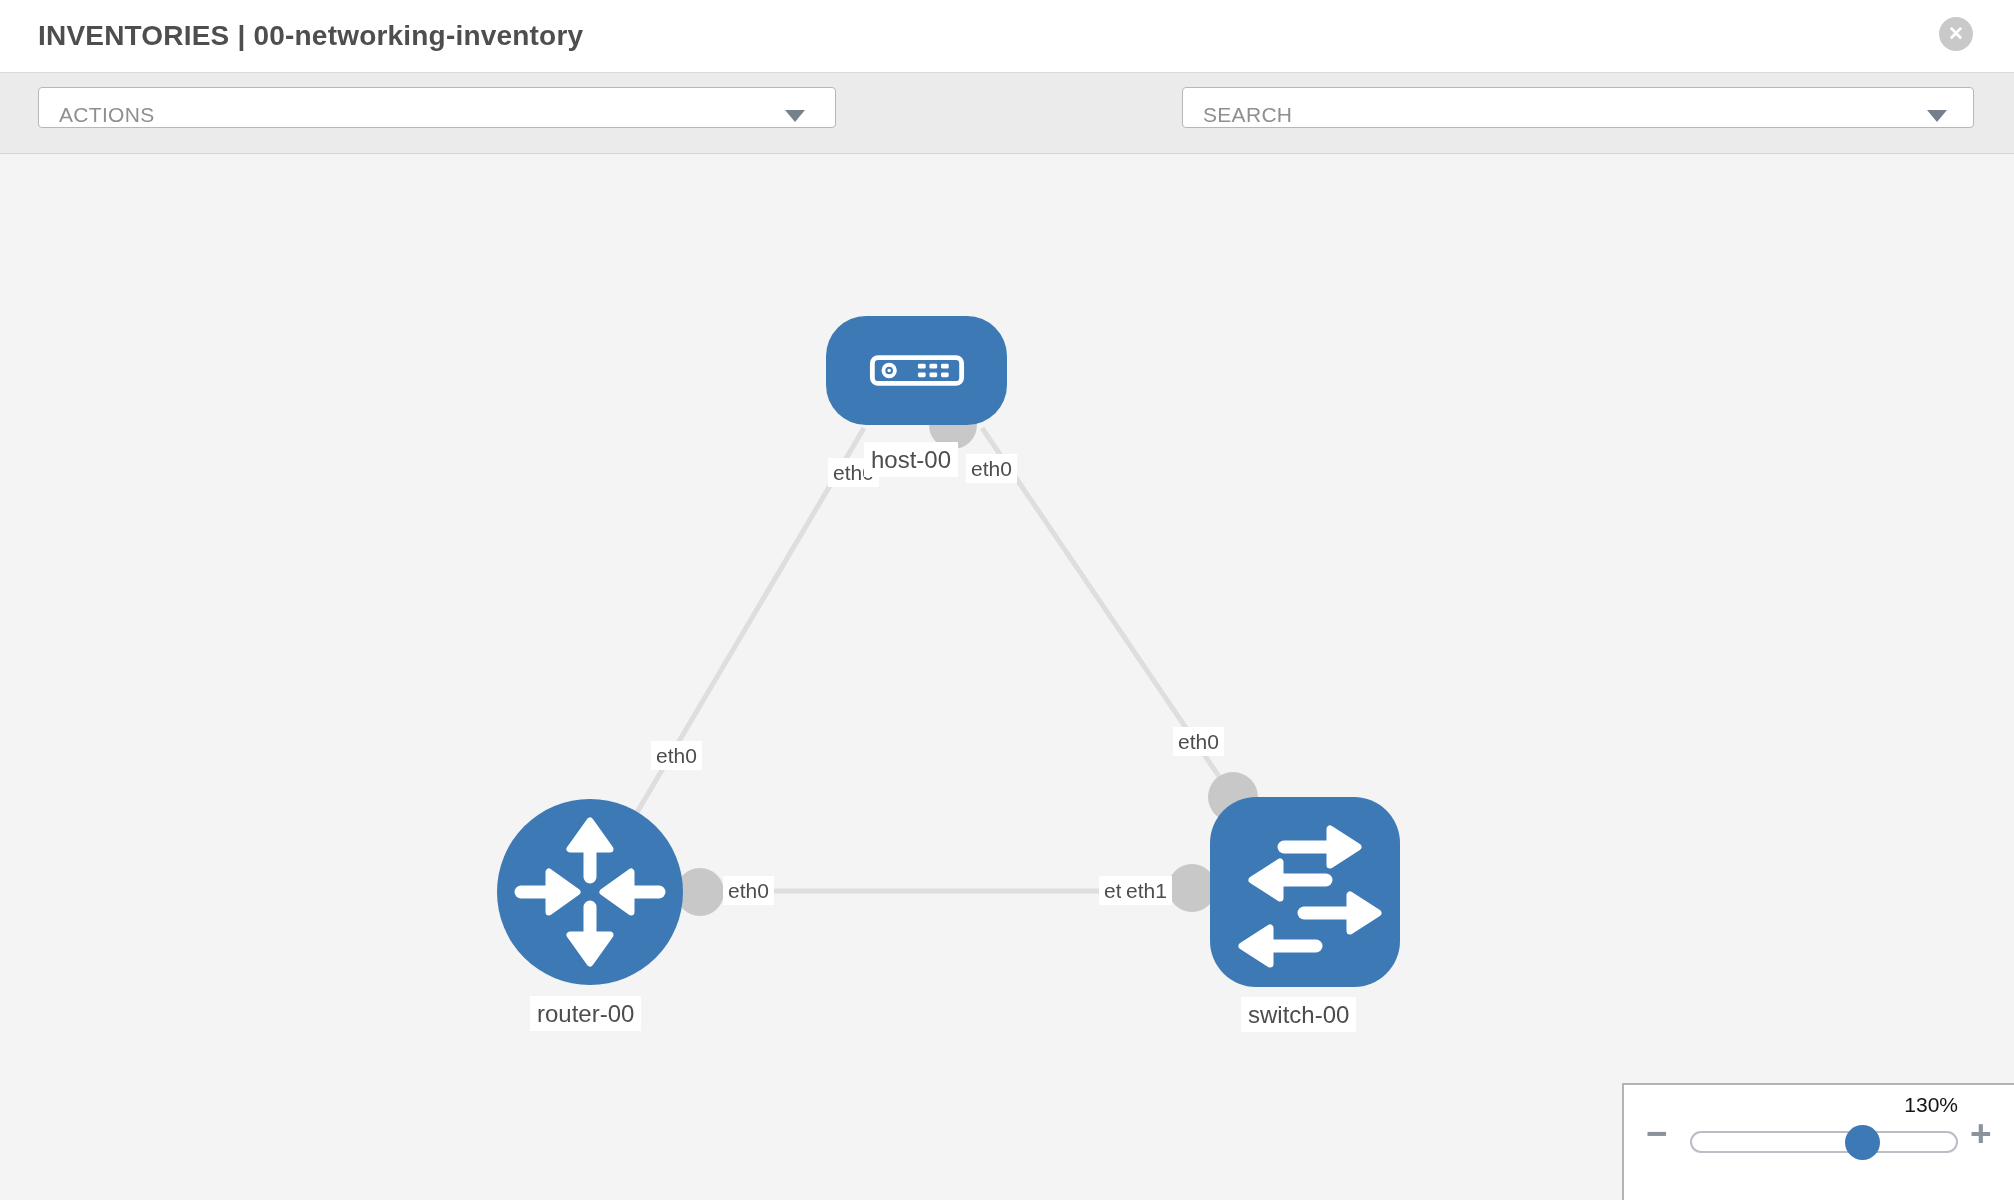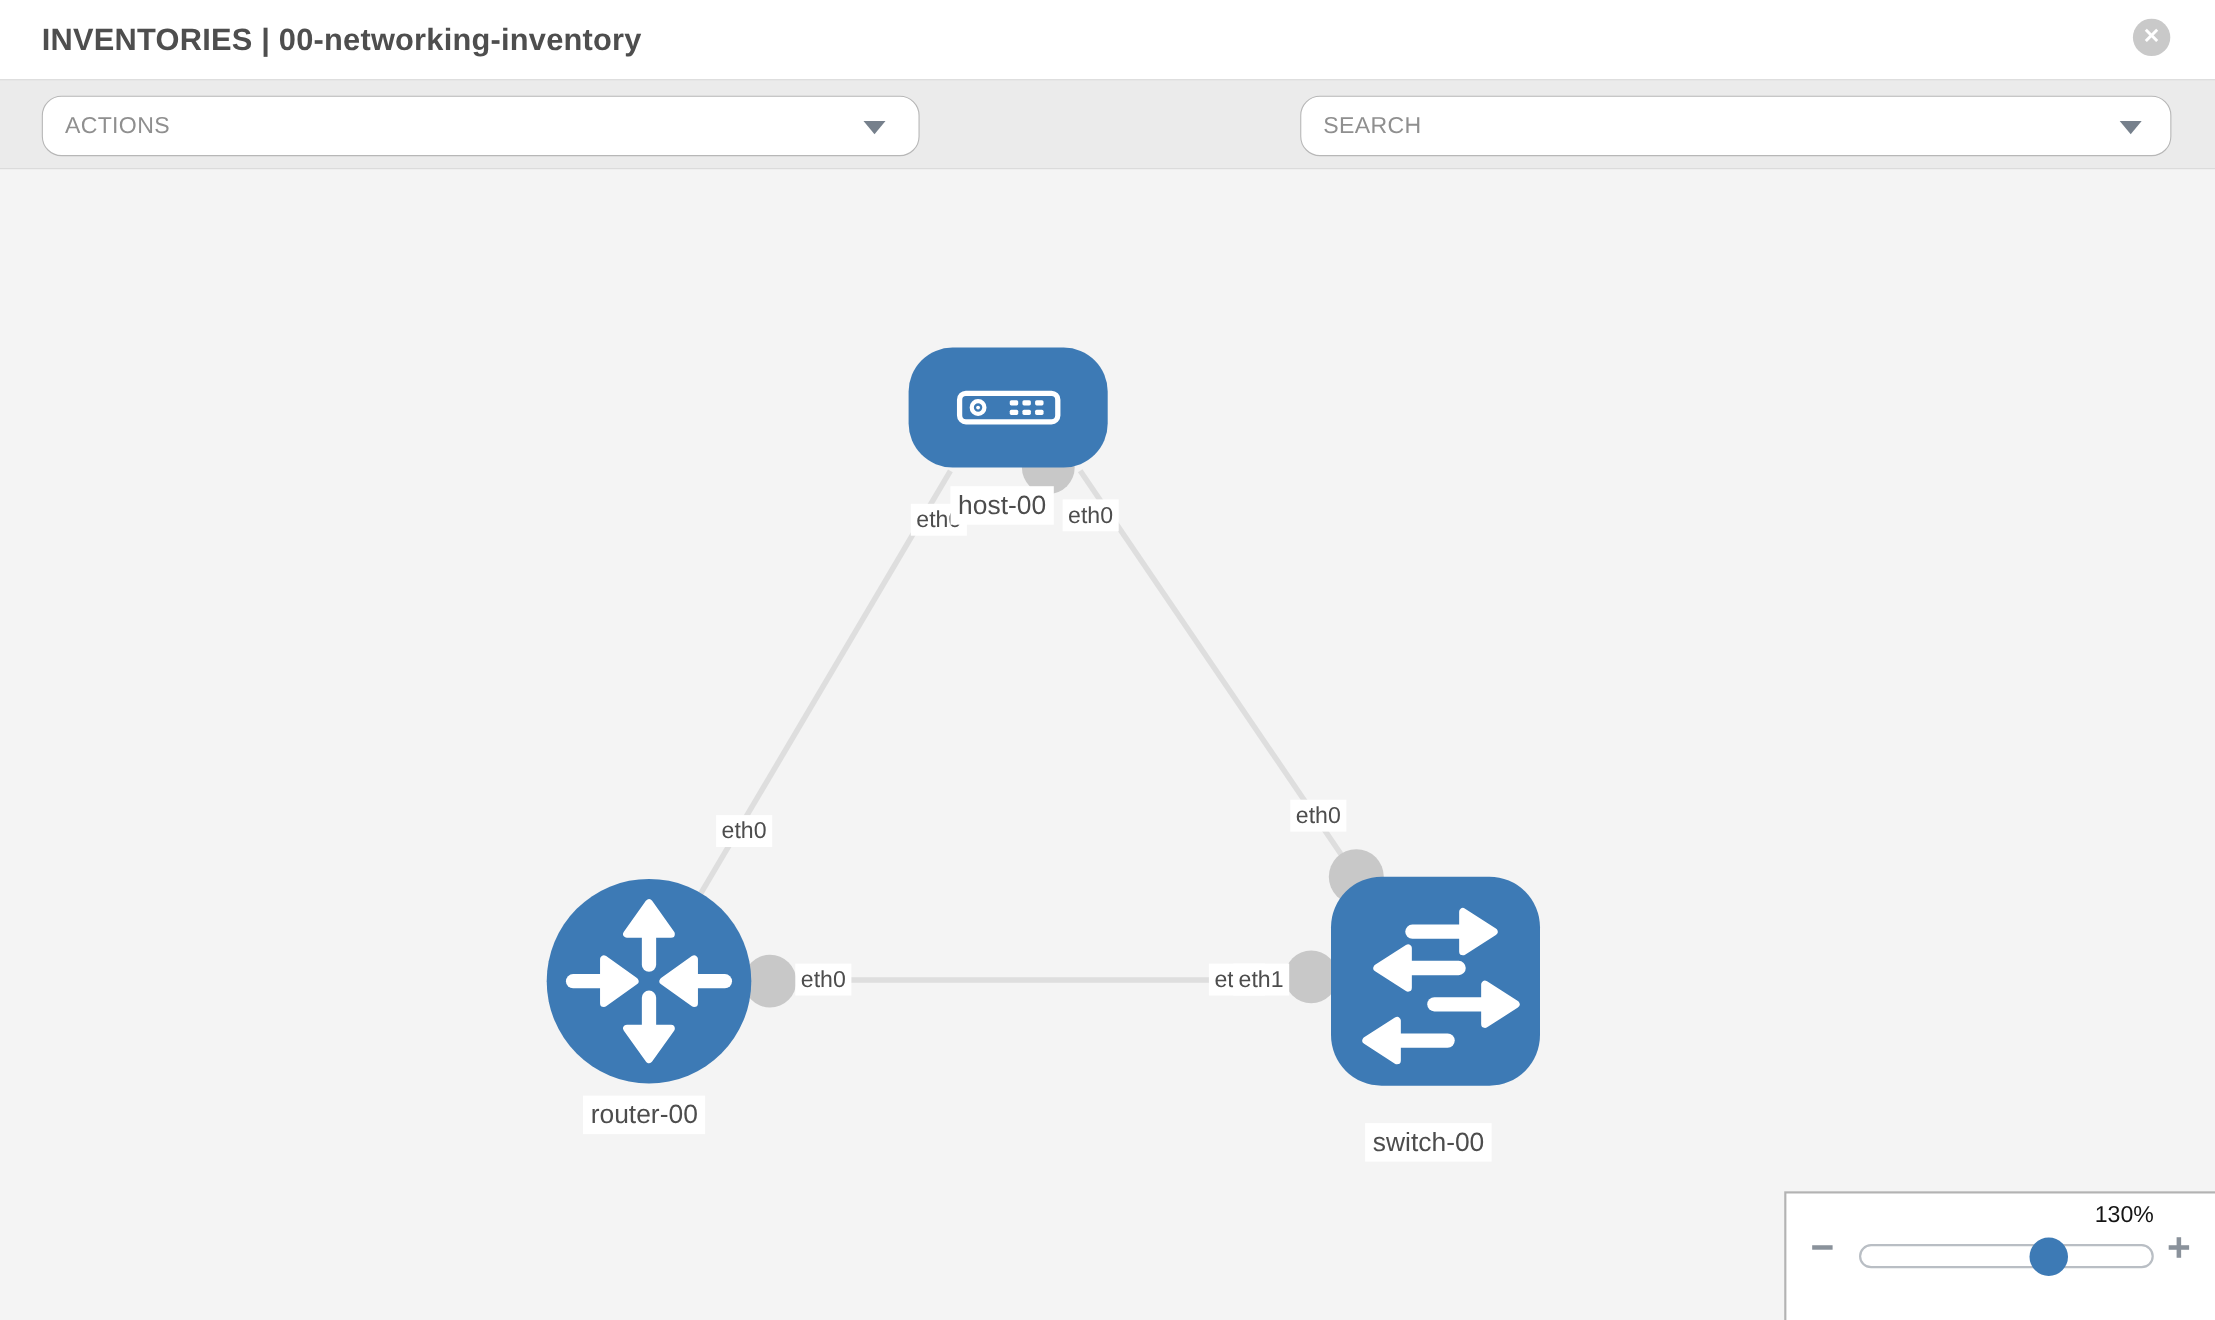--- a/index.html
+++ b/index.html
@@ -6,21 +6,21 @@
   html,body { width:2014px; height:1200px; overflow:hidden; }
   body { font-family:"Liberation Sans", sans-serif; background:#fff; position:relative; }
 
   
   .header { position:absolute; left:0; top:0; width:2014px; height:72px; background:#fff; }
   .header-title { position:absolute; left:38px; top:0; line-height:72px; font-size:28px; font-weight:700; color:#4e4e4e; letter-spacing:.2px; }
   .close-btn { position:absolute; left:1939px; top:17px; width:34px; height:34px; border-radius:50%; background:#c9c9c9; color:#fff; text-align:center; line-height:33px; font-size:19px; font-weight:700; cursor:pointer; }
 
   
   .toolbar { position:absolute; left:0; top:72px; width:2014px; height:82px; background:#ebebeb; border-top:1px solid #dadada; border-bottom:1px solid #d4d4d4; }
-  .select-box { position:absolute; top:14px; height:55px; background:#fff; border:1px solid #b7b7b7; border-radius:18px; }
+  .select-box { position:absolute; top:14px; height:41px; background:#fff; border:1px solid #b7b7b7; border-radius:4px; }
   .select-box .select-label { position:absolute; left:20px; top:0; line-height:53px; font-size:21px; color:#8f8f8f; letter-spacing:.3px; }
   .caret { position:absolute; top:22px; width:0; height:0; border-left:10px solid transparent; border-right:10px solid transparent; border-top:12px solid #76808c; }
   .actions-box { left:38px; width:798px; }
   .search-box { left:1182px; width:792px; }
   .tool-icon { position:absolute; cursor:pointer; }
 
   
   .canvas { position:absolute; left:0; top:154px; width:2014px; height:1046px; background:#f4f4f4; overflow:hidden; }
   .graph-svg { position:absolute; left:0; top:0; }
 
@@ -130,21 +130,21 @@
   <div class="chip" style="left:966px; top:300px;">eth0</div>
 
   <div class="chip" style="left:651px; top:587px;">eth0</div>
   <div class="chip" style="left:1173px; top:573px;">eth0</div>
 
   <div class="chip" style="left:723px; top:722px;">eth0</div>
   <div class="chip" style="left:1099px; top:722px;">eth0</div>
   <div class="chip" style="left:1121px; top:722px; z-index:3;">eth1</div>
 
   <div class="chip big" style="left:530px; top:842px;">router-00</div>
-  <div class="chip big" style="left:1241px; top:843px;margin-top:24px;">switch-00</div>
+  <div class="chip big" style="left:1241px; top:843px;">switch-00</div>
 
   <div class="zoom-panel">
     <div class="zoom-level">130%</div>
     <div class="zoom-minus">−</div>
     <div class="zoom-track"></div>
     <div class="zoom-thumb"></div>
     <div class="zoom-plus">+</div>
   </div>
 
 </div>

